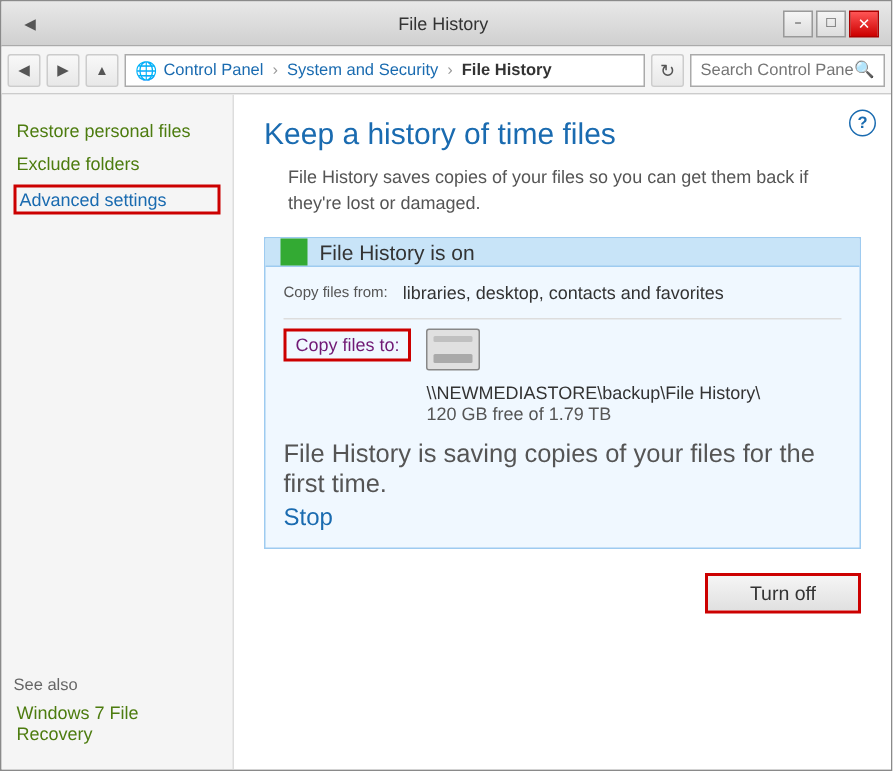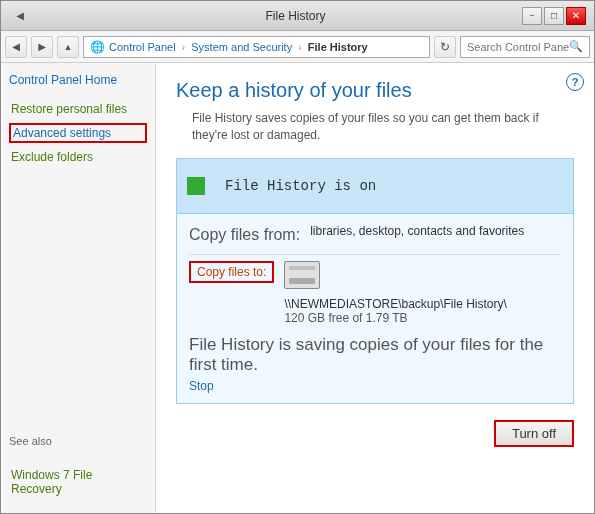--- a/index.html
+++ b/index.html
@@ -211,21 +211,21 @@
       flex: 1;
     }
 
     .see-also {
       margin-top: 10px;
     }
 
     .see-also-title {
       font-size: 11px;
       color: #666;
-      margin-bottom: 20px;
+      margin-bottom: 4px;
     }
 
     
     .content {
       flex: 1;
       padding: 16px 20px;
       background: white;
       overflow-y: auto;
       position: relative;
     }
@@ -265,26 +265,25 @@
     
     .status-box {
       border: 1px solid #9ecbf0;
       background: #f0f8ff;
       padding: 0;
       margin-bottom: 16px;
     }
 
     .status-header {
       background: #c8e4f8;
-      padding: 18px 10px;
-      display: flex;
-      align-items: center;
-      gap: 20px;
+      padding: 0 10px;
+      display: flex;
+      align-items: center;
+      gap: 8px;
       border-bottom: 1px solid #9ecbf0;
-      font-family: Liberation Mono, monospace;
     }
 
     .status-green-bar {
       width: 18px;
       height: 18px;
       background: #3a3;
       flex-shrink: 0;
     }
 
     .status-on-text {
@@ -298,42 +297,42 @@
     }
 
     .copy-row {
       display: flex;
       align-items: flex-start;
       gap: 10px;
       margin-bottom: 10px;
     }
 
     .copy-label {
-      font-size: 16px;
+      font-size: 10px;
       color: #555;
       white-space: nowrap;
       margin-top: 2px;
     }
 
     .copy-from-value {
       font-size: 12px;
       color: #333;
     }
 
     .copy-to-row {
       display: flex;
       align-items: flex-start;
       gap: 10px;
     }
 
     .copy-to-label-box {
       border: 2px solid #cc0000;
       padding: 2px 6px;
       font-size: 12px;
-      color: #c2410c;
+      color: #701a75;
       white-space: nowrap;
       cursor: pointer;
     }
 
     .drive-info {
       display: flex;
       align-items: flex-start;
       gap: 8px;
       flex-direction: column;
     }
@@ -354,36 +353,36 @@
     }
 
     .saving-text {
       font-size: 17px;
       color: #555;
       margin-top: 10px;
       margin-bottom: 4px;
     }
 
     .stop-link {
-      font-size: 12px;
+      font-size: 16px;
       color: #1a6bb0;
       cursor: pointer;
       text-decoration: none;
     }
 
     .turn-off-row {
       display: flex;
       justify-content: flex-end;
       margin-top: 8px;
     }
 
     .turn-off-btn {
       border: 2px solid #cc0000;
       background: linear-gradient(to bottom, #f5f5f5, #e0e0e0);
-      padding: 4px 16px;
+      padding: 4px 28px;
       font-size: 13px;
       color: #333;
       cursor: pointer;
       font-family: 'Segoe UI', sans-serif;
     }
 
     .divider-line {
       border: none;
       border-top: 1px solid #ddd;
       margin: 6px 0;
@@ -452,38 +451,37 @@
     <div class="refresh-btn">↻</div>
     <div class="search-box">
       <input type="text" placeholder="Search Control Panel" style="">
       <span class="search-icon-small">🔍</span>
     </div>
   </div>
 
   <div class="main-area">
 
     <div class="sidebar">
-      <div class="sidebar-section-title" style="color:#1a6bb0;cursor:pointer;">Control Panel Home</div>
       <div style="height:6px;"></div>
       <a class="sidebar-link">Restore personal files</a>
+      <a class="sidebar-link">Exclude folders</a>
       <a class="sidebar-link highlighted">Advanced settings</a>
-      <a class="sidebar-link">Exclude folders</a>
 
       <div class="sidebar-spacer"></div>
 
       <div class="see-also">
         <div class="see-also-title">See also</div>
         <a class="sidebar-link">Windows 7 File Recovery</a>
       </div>
     </div>
 
     <div class="content">
       <div class="help-icon">?</div>
 
-      <h1 class="page-title">Keep a history of your files</h1>
+      <h1 class="page-title">Keep a history of time files</h1>
       <p class="page-subtitle">File History saves copies of your files so you can get them back if they're lost or damaged.</p>
 
       <div class="status-box">
         <div class="status-header">
           <div class="status-green-bar"></div>
           <span class="status-on-text">File History is on</span>
         </div>
 
         <div class="status-body">
           

